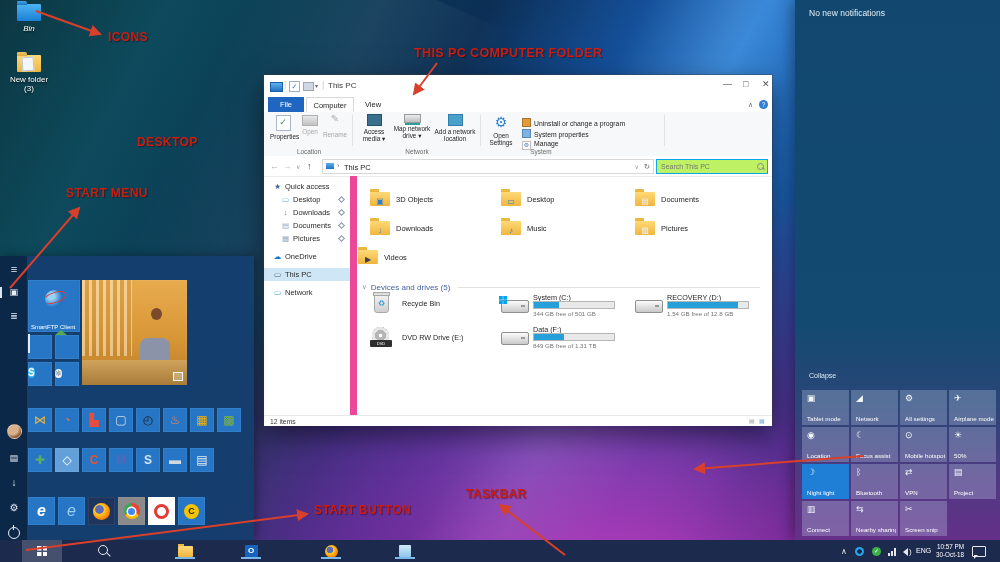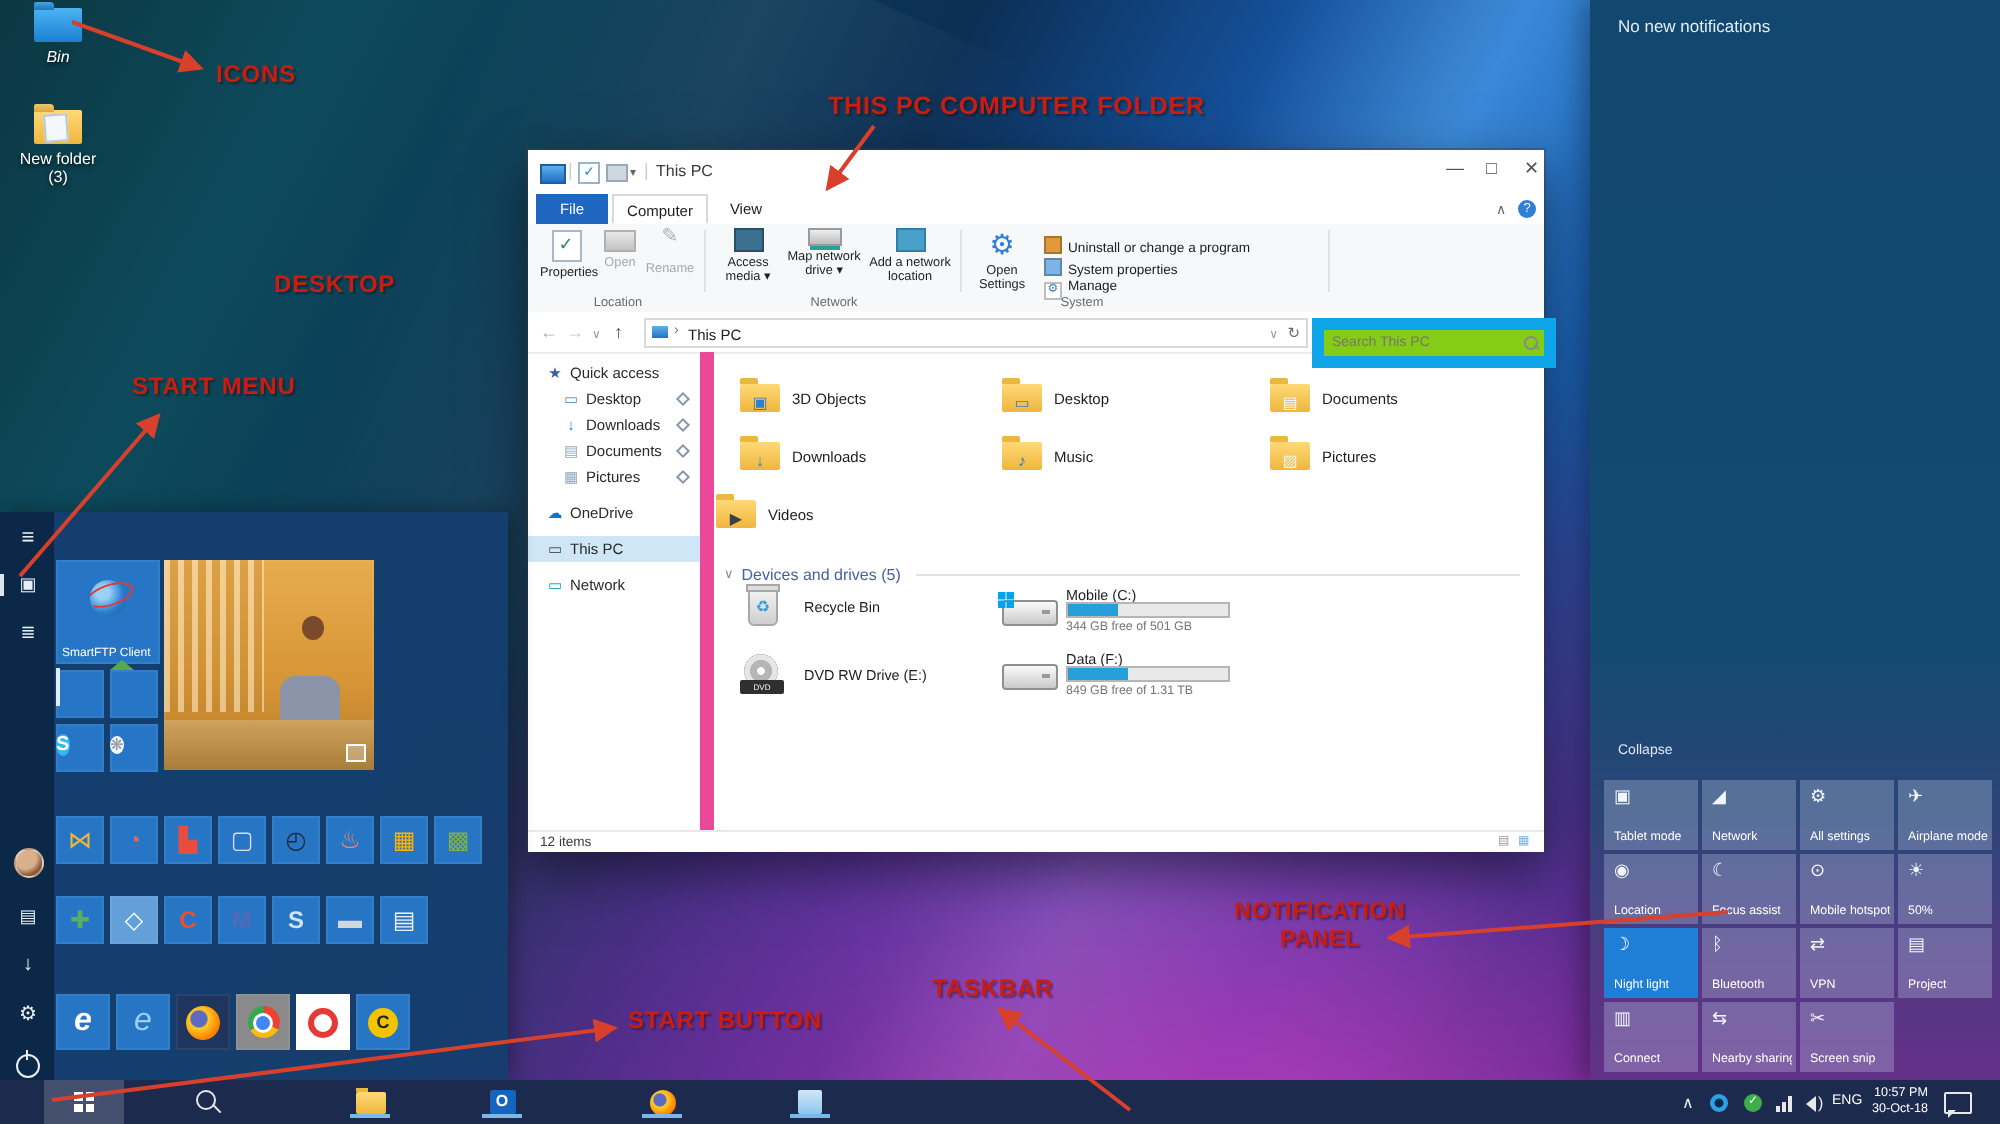--- a/index.html
+++ b/index.html
@@ -61,21 +61,21 @@
   .ic-media{width:13px;height:10px;background:#3b6f8f;border:1px solid #2a5068;margin-top:2px;}
   .ic-map{width:15px;height:7px;background:linear-gradient(#ededed,#bdbdbd);border:1px solid #9a9a9a;margin-top:4px;box-shadow:0 3px 0 -1px #2aa198;}
   .ic-add{width:13px;height:10px;background:#49a0c8;border:1px solid #2f7fa8;margin-top:2px;}
   .ic-settings{color:#2f7fd6;font-size:14px;height:16px;line-height:16px;}
   .sys-item{position:absolute;font-size:6.8px;color:#1e1e1e;line-height:8px;}
   .sys-ic{display:inline-block;width:7px;height:7px;vertical-align:-1px;margin-right:3px;border:1px solid rgba(0,0,0,.25);}
   .addr{left:0;top:81px;width:100%;height:20px;background:#fff;border-bottom:1px solid #ececec;}
   .nav-gl{top:5px;font-size:9px;}
   .addr-box{left:58px;top:3px;width:330px;height:13px;border:1px solid #d9d9d9;background:#fff;}
   .addr-pc{left:3px;top:3px;width:8px;height:6px;background:linear-gradient(#5fb0ea,#1f72c4);}
-  .search-box{left:392px;top:3px;width:110px;height:13px;border:6px solid #0ea5e9;background:#84cc16;}
+  .search-box{left:392px;top:3px;width:110px;height:13px;border:1px solid #0ea5e9;background:#bef264;}
   .search-box input{position:absolute;inset:0;border:0;outline:0;font-size:7px;padding:0 14px 0 4px;font-family:"Liberation Sans",sans-serif;color:#444;background:transparent;}
   .mag{right:3px;top:3px;width:5px;height:5px;border:1px solid #8a8a8a;border-radius:50%;}
   .mag::after{content:"";position:absolute;left:4px;top:4px;width:3px;height:1px;background:#8a8a8a;transform:rotate(45deg);}
   .sidebar{left:0;top:101px;width:86px;height:239px;border-right:7px solid #ec4899;}
   .nav-item{position:relative;height:13px;line-height:13px;font-size:7.5px;color:#2a2a2a;white-space:nowrap;}
   .nav-item .nic{display:inline-block;width:11px;text-align:center;margin-right:2px;font-size:7.5px;}
   .nav-sel{background:#cfe6f7;}
   .pin{position:absolute;right:6px;top:4px;width:3px;height:3px;border:1px solid #8a97a8;transform:rotate(45deg);}
   .pane{left:86px;top:101px;width:422px;height:239px;}
   .sec-head{position:absolute;left:12px;right:12px;height:12px;color:#44639e;font-size:8px;display:flex;align-items:center;gap:4px;}
@@ -372,25 +372,33 @@
           </span>
         <span class="dlabel" style="top:6px;">Recycle Bin</span>
       </div>
       <div class="ditem" style="left:151px;top:117px;">
         <span class="hdd">
             <span class="winlogo"></span>
             <span class="winlogo b"></span>
             <span class="winlogo c"></span>
             <span class="winlogo d"></span>
           </span>
-        <span class="dlabel">Mobile (C:)</span>
+        <span class="dlabel">System (C:)</span>
         <span class="bar">
             <i style="width: 31%;"></i>
           </span>
         <span class="dfree">344 GB free of 501 GB</span>
+      </div>
+      <div class="ditem" style="left:285px;top:117px;">
+        <span class="hdd"></span>
+        <span class="dlabel">RECOVERY (D:)</span>
+        <span class="bar">
+            <i style="width: 88%;"></i>
+          </span>
+        <span class="dfree">1.54 GB free of 12.8 GB</span>
       </div>
       <div class="ditem" style="left:20px;top:149px;">
         <span class="abs" style="left:0;top:2px;width:24px;height:22px;">
           <span class="disc"></span>
             <span class="dvd-tray gl" data-glyph="DVD"></span>
         </span>
         <span class="dlabel" style="top:8px;">DVD RW Drive (E:)</span>
       </div>
       <div class="ditem" style="left:151px;top:149px;">
         <span class="hdd"></span>
@@ -617,24 +625,20 @@
       <div>10:57 PM</div>
       <div>30-Oct-18</div>
     </div>
     <span class="abs tray-ac"></span>
   </div>
 
   <div class="abs ann" style="left:108px;top:30px;">ICONS</div>
   <div class="abs ann" style="left:414px;top:46px;font-size:12.5px;">THIS PC COMPUTER FOLDER</div>
   <div class="abs ann" style="left:137px;top:135px;">DESKTOP</div>
   <div class="abs ann" style="left:66px;top:186px;">START MENU</div>
-  <div class="abs ann" id="ann-notif" style="left:610px;top:449px;">
-    <div>NOTIFICATION</div>
-    <div>PANEL</div>
-  </div>
   <div class="abs ann" style="left:314px;top:503px;">START BUTTON</div>
   <div class="abs ann" style="left:466px;top:487px;">TASKBAR</div>
 
   <svg id="arrows">
     <defs>
       <marker id="ah" markerWidth="8" markerHeight="8" refX="5" refY="3" orient="auto">
         <path d="M0,0 L6,3 L0,6 Z" fill="#d8402b"></path>
       </marker>
     </defs>
     <line x1="36" y1="11" x2="100" y2="34" stroke="#d8402b" stroke-width="2" marker-end="url(#ah)"></line>

